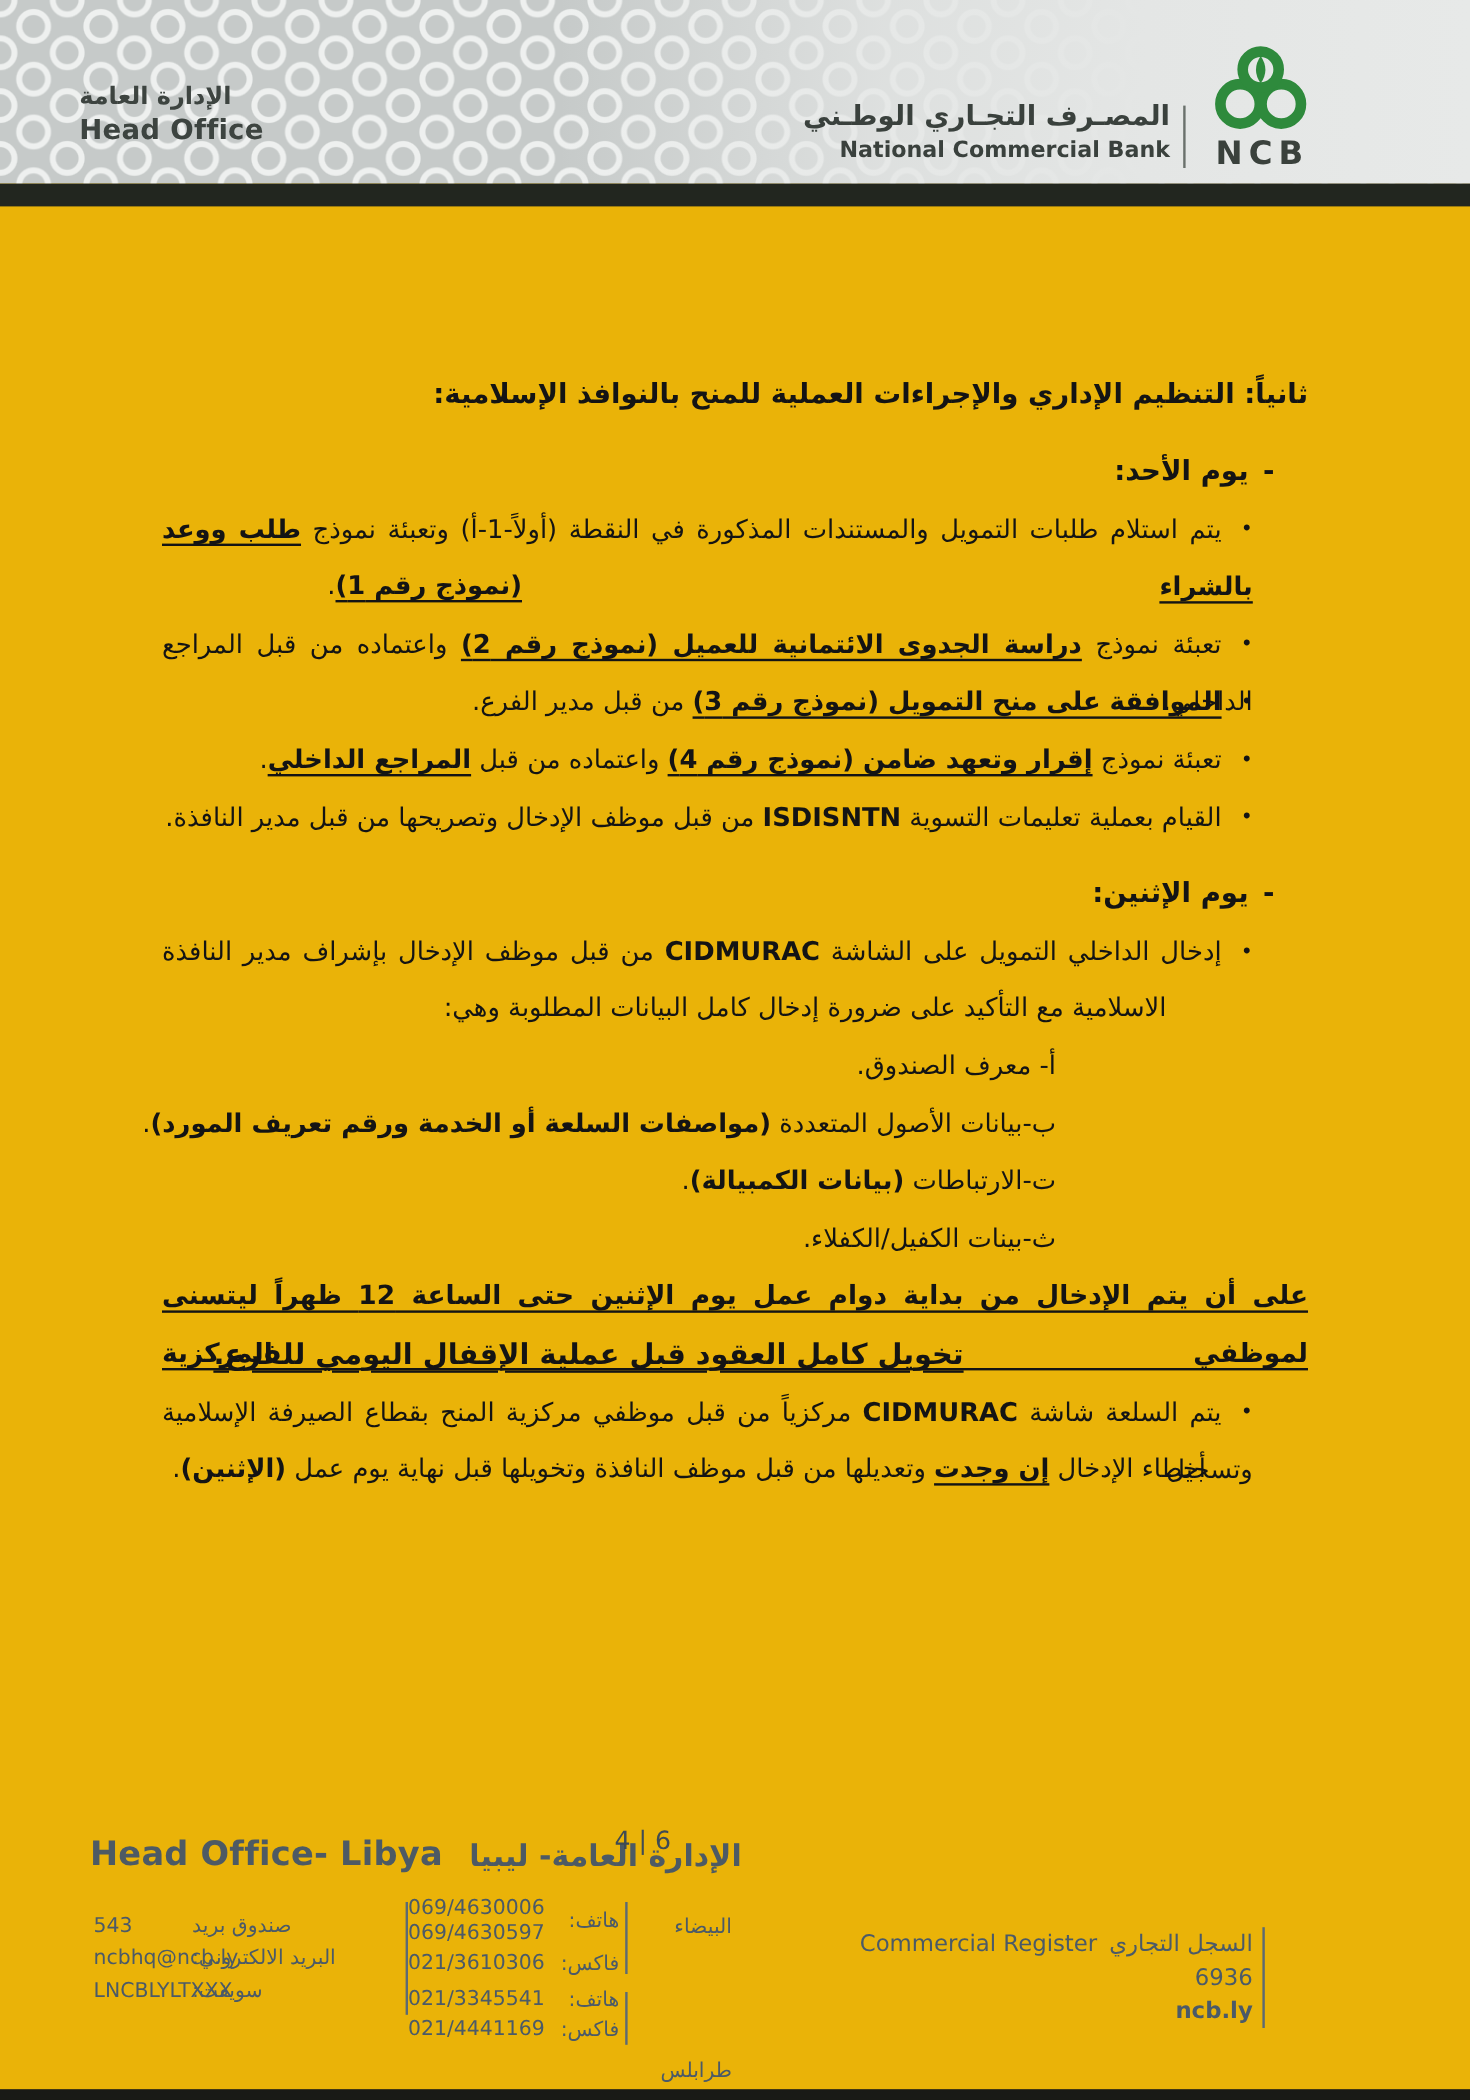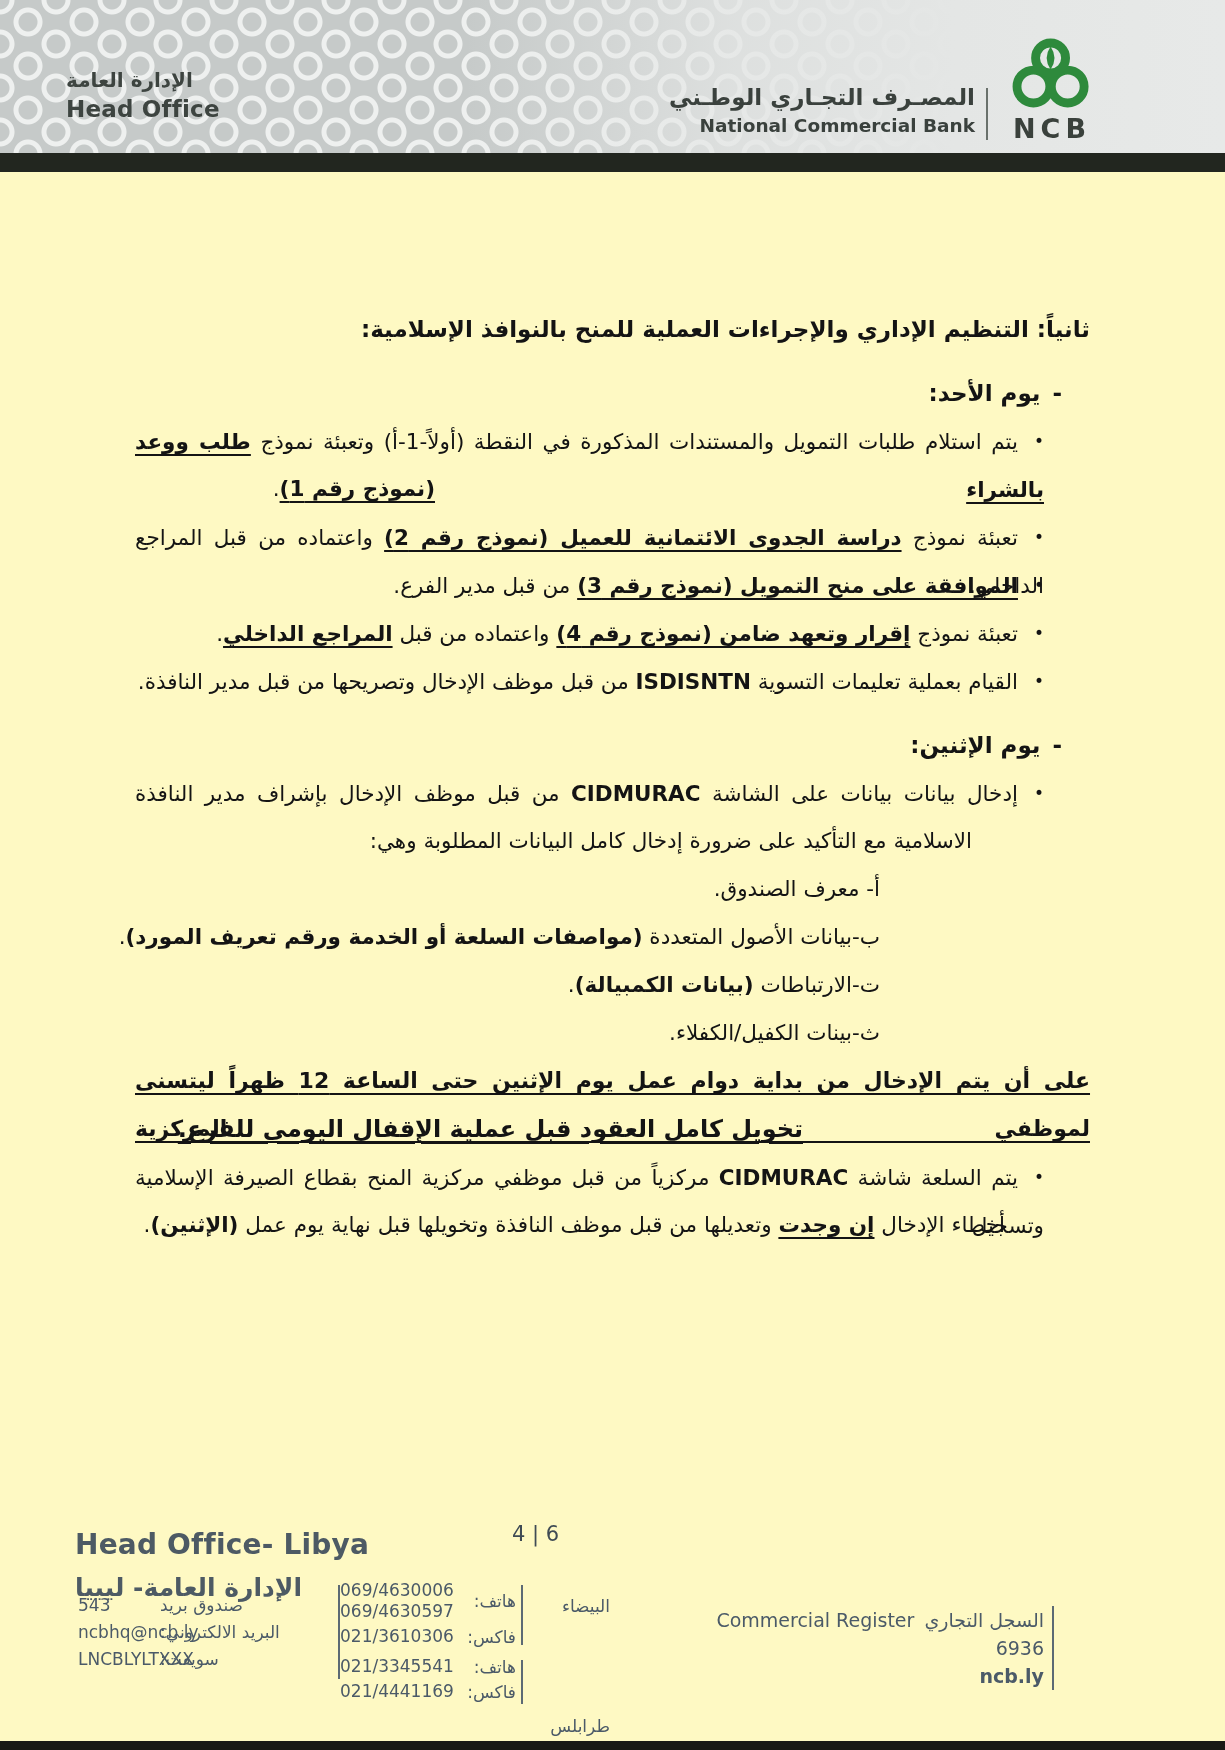--- a/index.html
+++ b/index.html
@@ -1,17 +1,17 @@
 <!DOCTYPE html>
 <html><head>
 <meta charset="utf-8">
 <style>
   html,body{margin:0;padding:0;}
   body{font-family:"DejaVu Sans",sans-serif;background:#e9e9e9;}
-  .page{position:relative;width:1225px;height:1750px;background:#fef9c3;overflow:hidden;margin:0 auto;}
+  .page{position:relative;width:1225px;height:1750px;background:#eab308;overflow:hidden;margin:0 auto;}
 
   
   .hdr{position:absolute;top:0;left:0;width:1225px;height:153px;
     background-color:#c6cac9;
     background-image:
       linear-gradient(90deg, rgba(226,228,227,0) 0%, rgba(226,228,227,0) 38%, rgba(228,230,229,.78) 60%, #e4e6e5 78%, #e7e9e8 100%),
       radial-gradient(circle, rgba(236,238,237,0) 9px, #eef0ef 10px, #eef0ef 14px, rgba(236,238,237,0) 15px),
       radial-gradient(circle, rgba(236,238,237,0) 9px, #eef0ef 10px, #eef0ef 14px, rgba(236,238,237,0) 15px);
     background-size:auto,56px 44px,56px 44px;
     background-position:0 0,0 0,28px 22px;}
@@ -39,21 +39,21 @@
   .t-letter{padding-right:210px;}
   .t-note{font-size:22px;}
   .t-note2{padding-right:287px;font-size:24px;}
   .t-contlast{padding-right:85px;}
   .b{font-weight:bold;}
   .u{text-decoration:underline;text-decoration-thickness:1.6px;text-underline-offset:5px;}
   .blt{font-size:17px;margin-left:16px;vertical-align:2px;}
   .dsh{margin-left:12px;font-weight:bold;}
 
   
-  .f-office{position:absolute;left:75px;top:1528px;display:flex;align-items:flex-start;gap:12px;color:#4d5a64;flex-direction:column;}
+  .f-office{position:absolute;left:75px;top:1528px;display:flex;align-items:flex-end;gap:22px;color:#4d5a64;}
   .f-office .en{font-size:28px;font-weight:600;letter-spacing:.2px;}
   .f-office .ar{font-size:25px;font-weight:600;direction:rtl;}
   .f-page{position:absolute;left:512px;top:1522px;font-size:21px;color:#3f4b54;}
   .fc{color:#4b5a68;font-size:17px;font-weight:500;}
   .f-vals{position:absolute;left:78px;top:1592px;line-height:27px;text-align:left;}
   .f-lbls{position:absolute;left:160px;top:1592px;width:170px;line-height:27px;direction:rtl;text-align:left;}
   .f-lbls div{text-align:left;}
   .vline{position:absolute;width:2px;background:#5c6a74;}
   .cgroup{position:absolute;left:340px;width:176px;}
   .crow{display:flex;direction:rtl;align-items:center;margin-bottom:4px;}
@@ -100,21 +100,21 @@
   <div class="docbody">
       <div class="ln t-title"><span class="b">ثانياً: التنظيم الإداري والإجراءات العملية للمنح بالنوافذ الإسلامية:</span></div>
       <div class="ln t-day"><span class="dsh">-</span><span class="b">يوم الأحد:</span></div>
       <div class="ln t-bullet t-just"><span class="blt">•</span><span>يتم استلام طلبات التمويل والمستندات المذكورة في النقطة (أولاً-1-أ) وتعبئة نموذج </span><span class="b u">طلب ووعد بالشراء</span></div>
       <div class="ln t-form1"><span class="b u">(نموذج رقم 1)</span><span>.</span></div>
       <div class="ln t-bullet t-just"><span class="blt">•</span><span>تعبئة نموذج </span><span class="b u">دراسة الجدوى الائتمانية للعميل (نموذج رقم 2)</span><span> واعتماده من قبل المراجع الداخلي.</span></div>
       <div class="ln t-bullet"><span class="blt">•</span><span class="b u">الموافقة على منح التمويل (نموذج رقم 3)</span><span> من قبل مدير الفرع.</span></div>
       <div class="ln t-bullet"><span class="blt">•</span><span>تعبئة نموذج </span><span class="b u">إقرار وتعهد ضامن (نموذج رقم 4)</span><span> واعتماده من قبل </span><span class="b u">المراجع الداخلي</span><span>.</span></div>
       <div class="ln t-bullet"><span class="blt">•</span><span>القيام بعملية تعليمات التسوية </span><span class="b">ISDISNTN</span><span> من قبل موظف الإدخال وتصريحها من قبل مدير النافذة.</span></div>
       <div class="ln t-day"><span class="dsh">-</span><span class="b">يوم الإثنين:</span></div>
-      <div class="ln t-bullet t-just"><span class="blt">•</span><span>إدخال بيانات بيانات على الشاشة </span><span class="b">CIDMURAC</span><span> من قبل موظف الإدخال بإشراف مدير النافذة</span></div>
+      <div class="ln t-bullet t-just"><span class="blt">•</span><span>إدخال الداخلي التمويل على الشاشة </span><span class="b">CIDMURAC</span><span> من قبل موظف الإدخال بإشراف مدير النافذة</span></div>
       <div class="ln t-cont"><span>الاسلامية مع التأكيد على ضرورة إدخال كامل البيانات المطلوبة وهي:</span></div>
       <div class="ln t-letter"><span>أ- معرف الصندوق.</span></div>
       <div class="ln t-letter"><span>ب-بيانات الأصول المتعددة </span><span class="b">(مواصفات السلعة أو الخدمة ورقم تعريف المورد)</span><span>.</span></div>
       <div class="ln t-letter"><span>ت-الارتباطات </span><span class="b">(بيانات الكمبيالة)</span><span>.</span></div>
       <div class="ln t-letter"><span>ث-بينات الكفيل/الكفلاء.</span></div>
       <div class="ln t-note t-just"><span class="b u">على أن يتم الإدخال من بداية دوام عمل يوم الإثنين حتى الساعة 12 ظهراً ليتسنى لموظفي المركزية</span></div>
       <div class="ln t-note2"><span class="b u">تخويل كامل العقود قبل عملية الإقفال اليومي للفرع.</span></div>
       <div class="ln t-bullet t-just"><span class="blt">•</span><span>يتم السلعة شاشة </span><span class="b">CIDMURAC</span><span> مركزياً من قبل موظفي مركزية المنح بقطاع الصيرفة الإسلامية وتسجيل</span></div>
       <div class="ln t-contlast"><span>أخطاء الإدخال </span><span class="b u">إن وجدت</span><span> وتعديلها من قبل موظف النافذة وتخويلها قبل نهاية يوم عمل </span><span class="b">(الإثنين)</span><span>.</span></div>
     </div>

